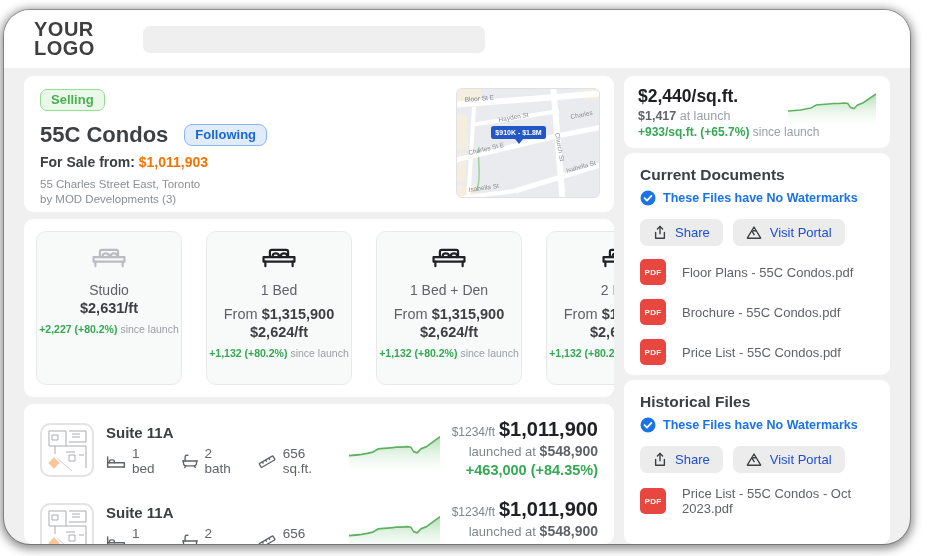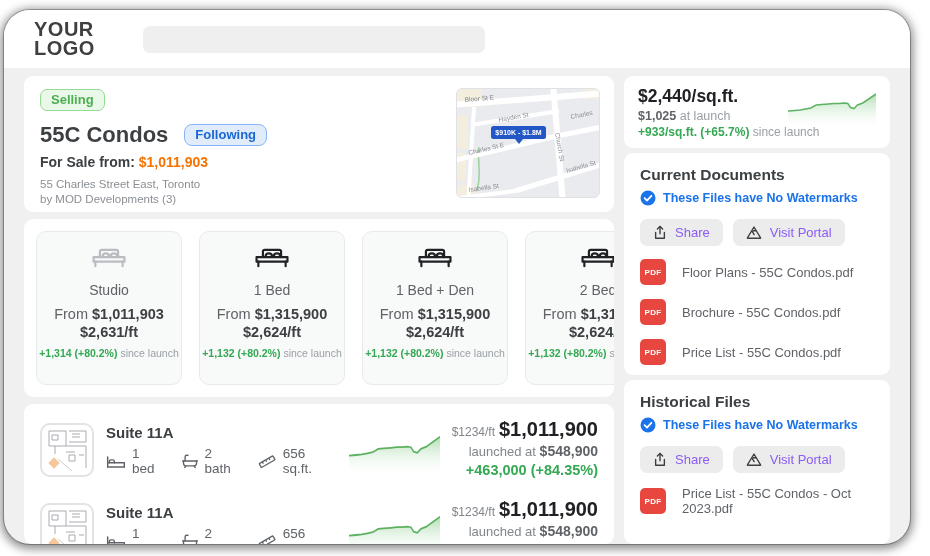--- a/index.html
+++ b/index.html
@@ -26,21 +26,21 @@
   .title-row { margin-top:11px; display:flex; align-items:center; gap:16px; }
   .project-title { font-size:22px; font-weight:bold; color:#3c4043; }
   .badge-following { padding:2px 10px 3px; font-size:13px; font-weight:bold; color:#1967d2; background:#e1ecfb; border:1.5px solid #8ab4f8; border-radius:8px; cursor:pointer; }
   .sale-line { margin-top:6px; font-size:14px; font-weight:bold; color:#3c4043; }
   .sale-price { color:#f57200; }
   .address { margin-top:7px; font-size:11.5px; line-height:15px; color:#8a8f94; }
   .map-thumb { position:absolute; top:12px; right:14px; width:144px; height:110px; border:1px solid #dfe1e5; border-radius:6px; overflow:hidden; background:#e9ebee; cursor:pointer; }
 
   
   .panel-units { height:178px; padding:12px; overflow:hidden; }
-  .units-row { display:flex; gap:17px; height:100%; }
+  .units-row { display:flex; gap:24px; height:100%; }
   .unit-card { flex:0 0 146px; height:100%; background:#f8f9f9; border:1px solid #e8eaea; border-radius:10px; text-align:center; padding-top:12px; cursor:pointer; }
   .unit-icon { display:inline-block; height:28px; color:#202124; }
   .unit-card.muted .unit-icon { color:#b9bdc1; }
   .unit-name { margin-top:6px; font-size:14px; color:#5f6368; }
   .unit-from { margin-top:8px; font-size:14.5px; color:#5f6368; }
   .unit-from b { color:#3c4043; }
   .unit-perft { margin-top:2px; font-size:14.5px; font-weight:bold; color:#3c4043; }
   .unit-change { margin-top:7px; font-size:10.5px; color:#9aa0a6; }
   .unit-change b { color:#34a853; }
 
@@ -70,21 +70,21 @@
   .cp-change b { color:#34a853; }
   .cp-chart { position:absolute; top:12px; right:14px; width:88px; height:36px; }
 
   .card-docs { padding:13px 16px; }
   .card-docs.current { height:222px; }
   .card-docs.historical { flex:1; overflow:hidden; }
   .docs-title { font-size:15.5px; font-weight:bold; color:#3c4043; }
   .wm-row { margin-top:6px; display:flex; align-items:center; gap:7px; }
   .wm-text { font-size:12.5px; font-weight:bold; color:#1a73e8; }
   .btn-row { margin-top:13px; display:flex; gap:10px; }
-  .pill-btn { display:inline-flex; align-items:center; gap:8px; height:27px; padding:0 13px; background:#ececec; border:none; border-radius:7px; font-size:13px; color:#8b5cf6; font-family:"Liberation Sans", sans-serif; cursor:pointer; }
+  .pill-btn { display:inline-flex; align-items:center; gap:8px; height:27px; padding:0 13px; background:#ececec; border:none; border-radius:7px; font-size:13px; color:#1d4ed8; font-family:"Liberation Sans", sans-serif; cursor:pointer; }
   .pill-btn .bicon { display:inline-flex; color:#3c4043; }
   .files { margin-top:8px; }
   .file-row { display:flex; align-items:center; gap:16px; padding:5px 0; margin-top:4px; cursor:pointer; }
   .pdf-badge { flex:0 0 26px; width:26px; height:26px; background:#e8473f; border-radius:5px; color:#fff; font-size:8px; font-weight:bold; display:flex; align-items:center; justify-content:center; letter-spacing:.3px; }
   .file-name { font-size:13px; color:#5f6368; }
 
   svg { display:block; }
 </style>
 </head>
 <body>
@@ -166,23 +166,22 @@
           <div class="unit-card muted">
             <span class="unit-icon">
               <svg width="40" height="28" viewBox="0 0 44 30" fill="none" stroke="currentColor" stroke-width="2.4" stroke-linecap="round" stroke-linejoin="round">
                 <path d="M12 14 V8 q0-2 2-2 h16 q2 0 2 2 v6"></path>
                 <path d="M15 14 v-1 q0-3 3.5-3 t3.5 3 v1 M24 14 v-1 q0-3 3.5-3 t3.5 3 v1"></path>
                 <path d="M5 14 h34 v5 H5 z"></path>
                 <path d="M7 19 v5 M37 19 v5"></path>
               </svg>
             </span>
             <div class="unit-name">Studio</div>
-            <div class="unit-from"><span>From</span> <b>$1,011,903</b></div>
             <div class="unit-perft">$2,631/ft</div>
-            <div class="unit-change"><b>+1,314 (+80.2%)</b> <span>since launch</span></div>
+            <div class="unit-change"><b>+2,227 (+80.2%)</b> <span>since launch</span></div>
           </div>
 
           <div class="unit-card">
             <span class="unit-icon">
               <svg width="40" height="28" viewBox="0 0 44 30" fill="none" stroke="currentColor" stroke-width="2.4" stroke-linecap="round" stroke-linejoin="round">
                 <path d="M12 14 V8 q0-2 2-2 h16 q2 0 2 2 v6"></path>
                 <path d="M15 14 v-1 q0-3 3.5-3 t3.5 3 v1 M24 14 v-1 q0-3 3.5-3 t3.5 3 v1"></path>
                 <path d="M5 14 h34 v5 H5 z"></path>
                 <path d="M7 19 v5 M37 19 v5"></path>
               </svg>
@@ -342,21 +341,21 @@
           </div>
         </div>
 
       </div>
     </div>
 
     <div class="right-col">
 
       <div class="panel card-price">
         <div class="cp-title">$2,440/sq.ft.</div>
-        <div class="cp-launch"><b>$1,025</b> <span>at launch</span></div>
+        <div class="cp-launch"><b>$1,417</b> <span>at launch</span></div>
         <div class="cp-change"><b>+933/sq.ft. (+65.7%)</b> <span>since launch</span></div>
         <svg class="cp-chart" viewBox="0 0 100 36" preserveAspectRatio="none">
           <polygon fill="url(#sparkfill)" points="0,23 8,22.5 14,22 20,21 26,20 32,17 38,16.5 46,16 52,15.5 58,15.5 64,15 68,15.5 71,19.5 75,20.5 79,17 85,15 90,12 95,9 100,6 100,36 0,36"></polygon>
           <polyline fill="none" stroke="#5cb260" stroke-width="1.6" points="0,23 8,22.5 14,22 20,21 26,20 32,17 38,16.5 46,16 52,15.5 58,15.5 64,15 68,15.5 71,19.5 75,20.5 79,17 85,15 90,12 95,9 100,6"></polyline>
         </svg>
       </div>
 
       <div class="panel card-docs current">
         <div class="docs-title">Current Documents</div>
         <div class="wm-row">

